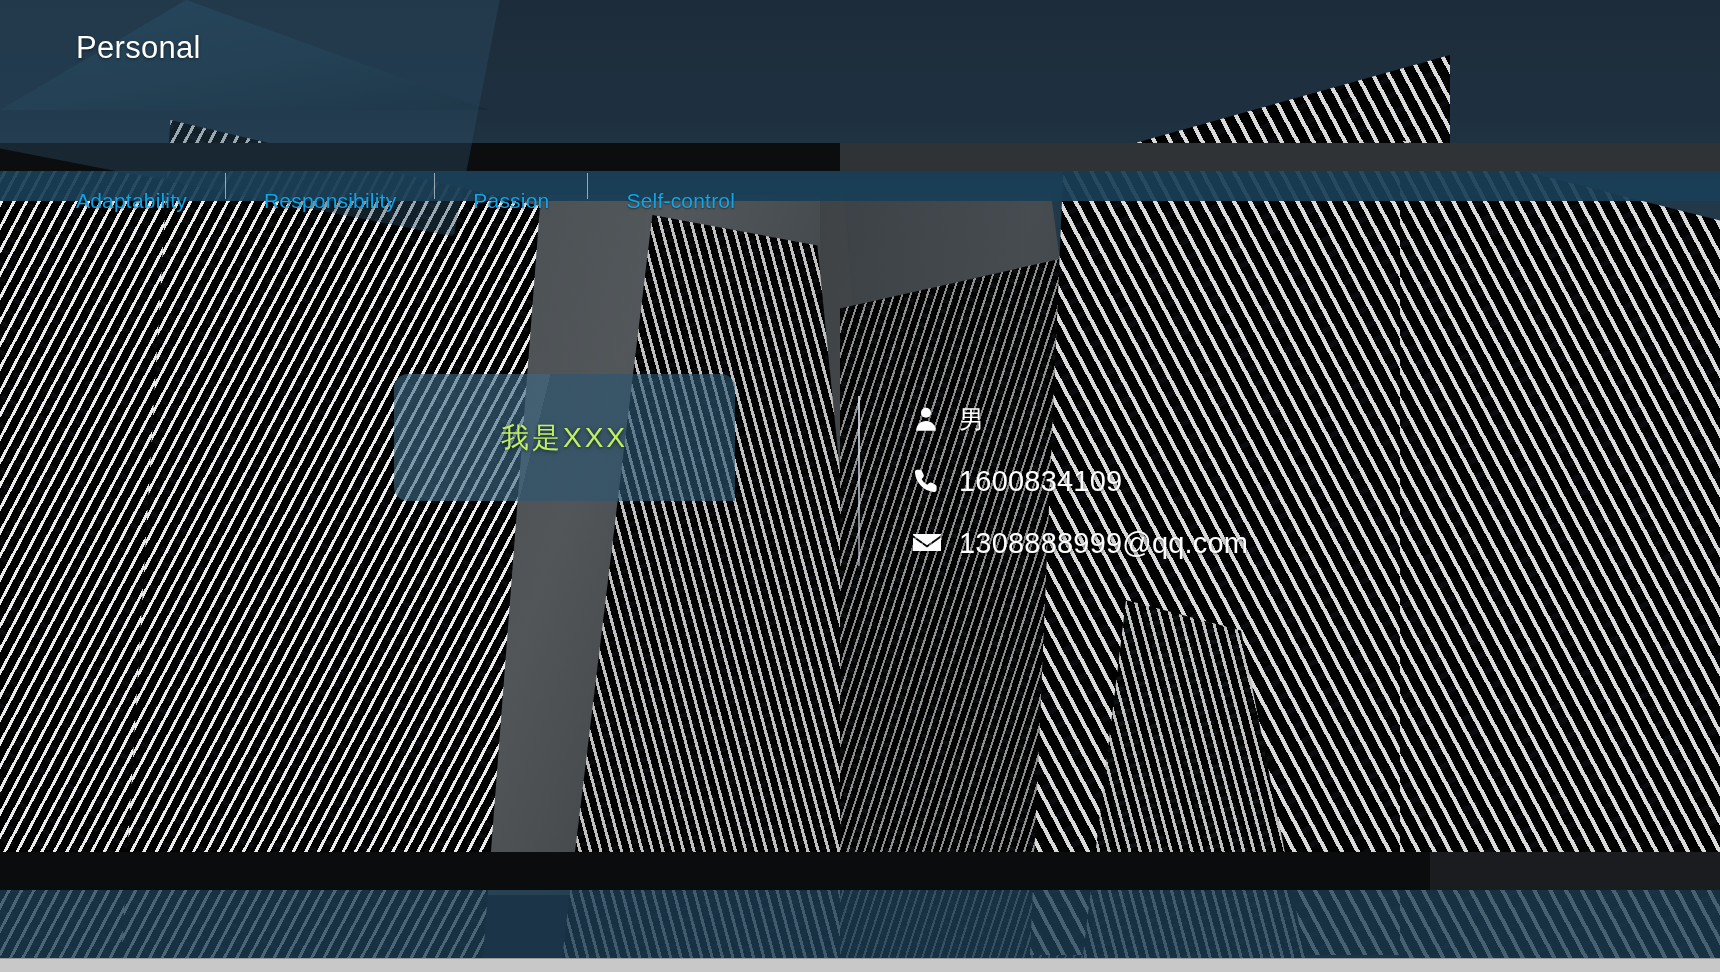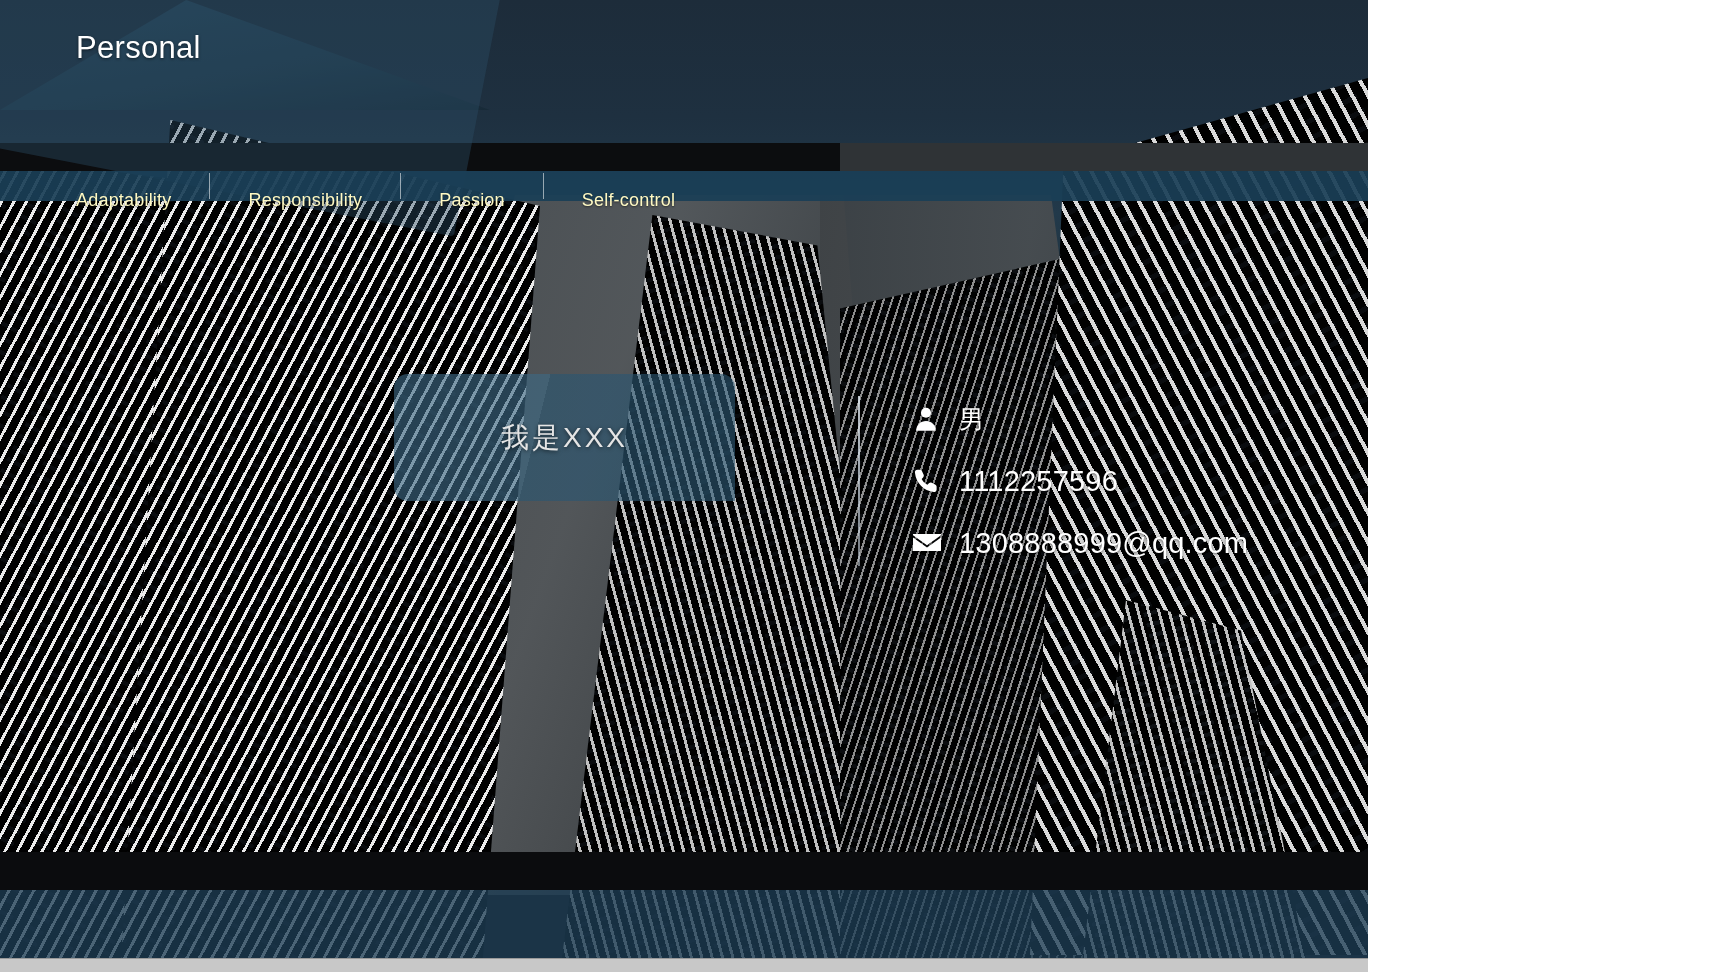--- a/index.html
+++ b/index.html
@@ -7,21 +7,21 @@
     padding: 0;
     background: #ffffff;
   }
   body {
     font-family: "Liberation Sans", sans-serif;
   }
 
   
   #slide {
     position: relative;
-    width: 1368px;
+    width: 1720px;
     height: 972px;
     overflow: hidden;
     background: #171a1f;
   }
 
   
   .sky {
     position: absolute;
     inset: 0;
     background: linear-gradient(180deg,
@@ -210,22 +210,22 @@
     z-index: 25;
   }
   .nav-inner {
     position: absolute;
     left: 0; top: -10px;
     height: 50px;
     display: flex;
     align-items: center;
   }
   .nav-item {
-    color: #fef9c3;
-    font-size: 18px;
+    color: #0ea5e9;
+    font-size: 21px;
     line-height: 1;
     letter-spacing: .2px;
     white-space: nowrap;
     text-shadow: 0 1px 2px rgba(0,0,0,.5);
     cursor: pointer;
     margin-top: 28px;
   }
   .nav-sep {
     width: 1px;
     height: 26px;
@@ -256,21 +256,21 @@
     background: linear-gradient(104deg,
                rgba(255,255,255,.045) 0%,
                rgba(255,255,255,.045) 42%,
                rgba(0,0,0,.05) 42%,
                rgba(0,0,0,.05) 100%);
     border-radius: inherit;
     pointer-events: none;
   }
   .name-text {
     position: relative;
-    color: #e5e5e5;
+    color: #bef264;
     font-size: 28px;
     letter-spacing: 3px;
     text-shadow: 0 1px 4px rgba(0,0,0,.6);
     z-index: 2;
   }
 
   
   .v-divider {
     position: absolute;
     left: 858px; top: 396px;
@@ -410,21 +410,21 @@
       </span>
       <span class="c-text cjk">男</span>
     </div>
 
     <div class="contact-row">
       <span class="c-icon">
         <svg width="28" height="28" viewBox="0 0 24 24" fill="#ffffff">
           <path d="M6.6 2.4c.9 0 1.6.5 2 1.3l1.4 3c.3.8.1 1.7-.5 2.3l-1.2 1.2c1 2.2 2.8 4 5 5l1.2-1.2c.6-.6 1.5-.8 2.3-.5l3 1.4c.8.4 1.3 1.1 1.3 2v2.3c0 1.3-1.1 2.4-2.4 2.2C9.9 20.5 3.5 14.1 2.5 4.8 2.3 3.5 3.4 2.4 4.7 2.4z"></path>
         </svg>
       </span>
-      <span class="c-text">1112257596</span>
+      <span class="c-text">1600834109</span>
     </div>
 
     <div class="contact-row">
       <span class="c-icon">
         <svg width="30" height="24" viewBox="0 0 30 24" fill="#ffffff">
           <path d="M1 3h28v1.2L15 14.2 1 4.2z"></path>
           <path d="M1 6.6l14 9.9 14-9.9V20H1z"></path>
         </svg>
       </span>
       <span class="c-text">1308888999@qq.com</span>

